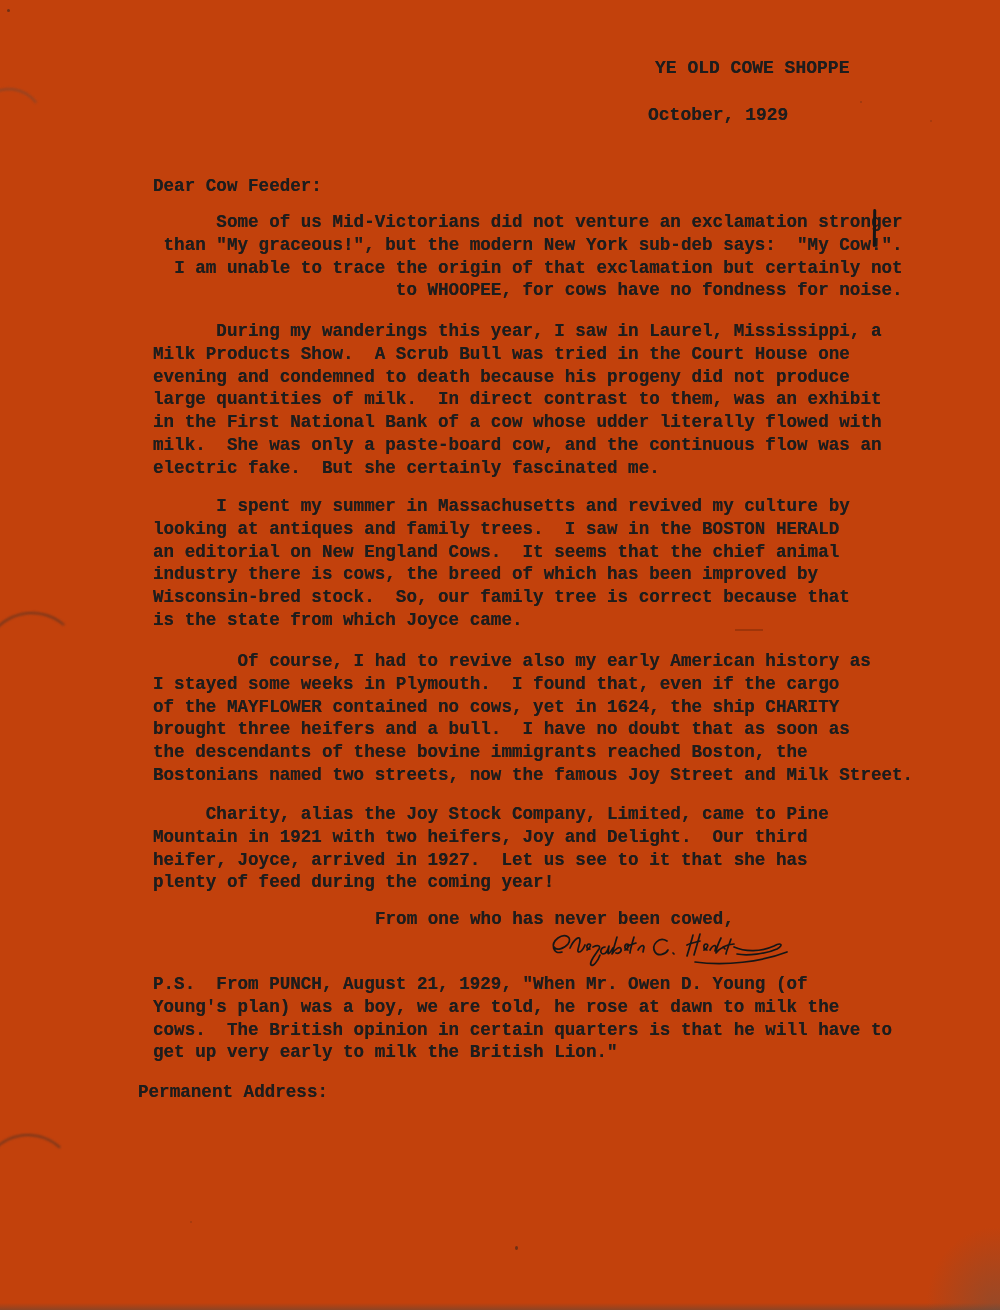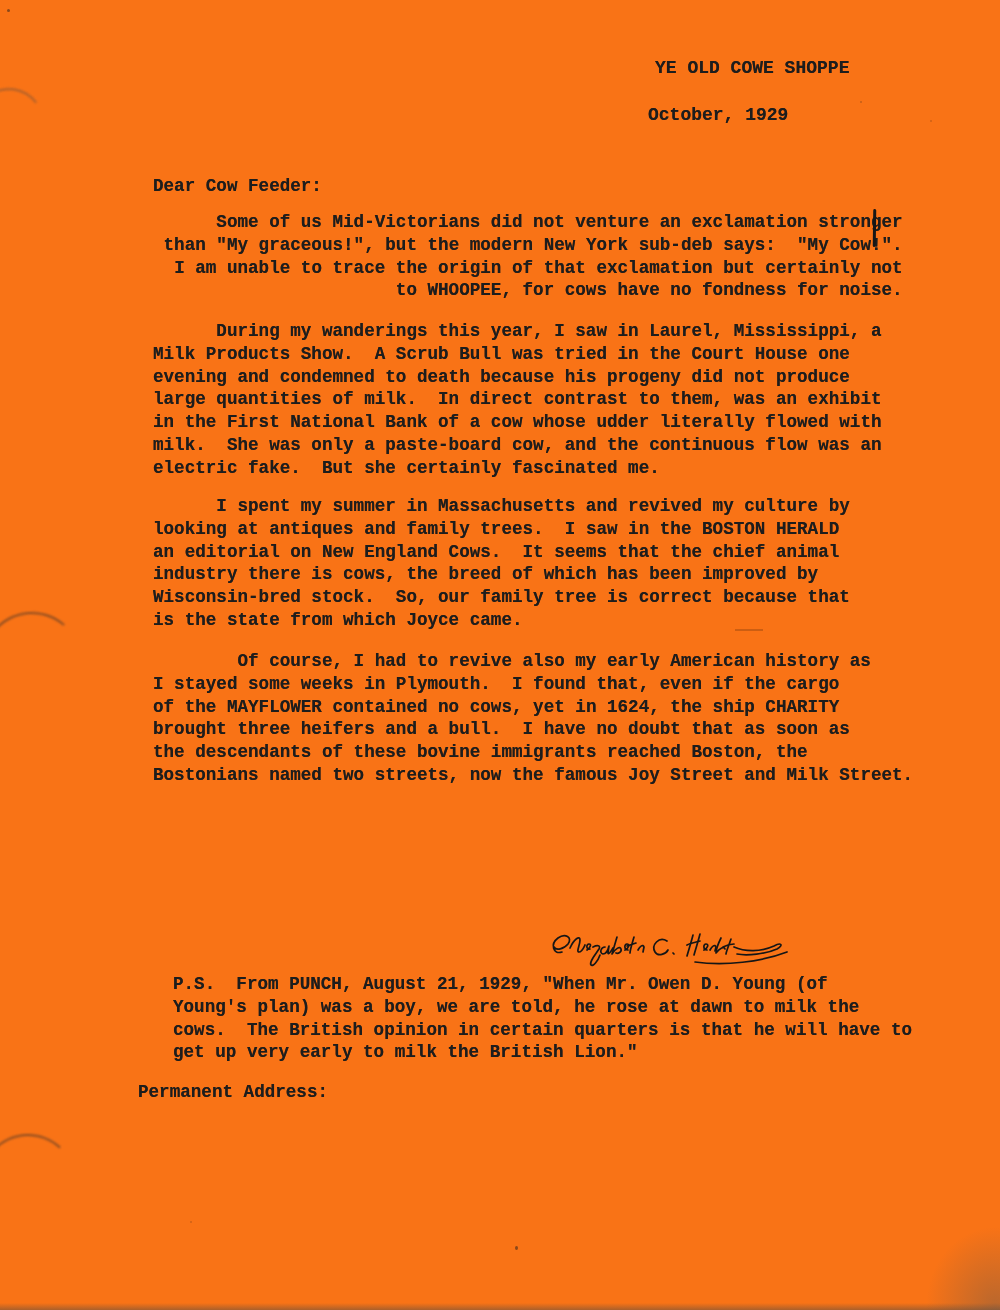--- a/index.html
+++ b/index.html
@@ -1,20 +1,20 @@
 <!DOCTYPE html>
 <html><head>
 <meta charset="utf-8">
 <style>
   html,body{margin:0;padding:0;background:#e9e8e5;}
   .page{
     position:relative;
     width:1000px;height:1310px;
     margin:0 auto;
-    background:#f97316;
+    background:#c2410c;
     overflow:hidden;
     font-family:"Liberation Mono", monospace;
     color:#1d1d1d;
   }
   
   .typed{
     position:absolute;
     font-size:17.6px;
     line-height:22.8px;
     font-weight:700;
@@ -111,21 +111,26 @@
 electric fake.  But she certainly fascinated me.</div>
   <div class="underscore-mark"></div>
 
   <div class="typed para indent8" style="top:650px;">Of course, I had to revive also my early American history as
 I stayed some weeks in Plymouth.  I found that, even if the cargo
 of the MAYFLOWER contained no cows, yet in 1624, the ship CHARITY
 brought three heifers and a bull.  I have no doubt that as soon as
 the descendants of these bovine immigrants reached Boston, the
 Bostonians named two streets, now the famous Joy Street and Milk Street.</div>
 
+  <div class="typed para indent5" style="top:803px;">Charity, alias the Joy Stock Company, Limited, came to Pine
+Mountain in 1921 with two heifers, Joy and Delight.  Our third
+heifer, Joyce, arrived in 1927.  Let us see to it that she has
+plenty of feed during the coming year!</div>
 
+  <div class="typed" style="left:375px;top:908px;">From one who has never been cowed,</div>
 
   <div class="signature" aria-label="Elizabeth C. Hench">
     <svg viewBox="0 0 252 44" xmlns="http://www.w3.org/2000/svg">
 
       <path class="sig-stroke" d="M17,26 C8,29 5,18 13,12 C20,7 28,11 23,18 C19,23 11,25 9,21"></path>
       <path class="sig-stroke" d="M25,22 C29,13 35,9 35,14 C35,19 31,26 34,26 C37,26 39,21 40,19"></path>
       <path class="sig-stroke" d="M42,24 C45,22 47,18 44,18 C41,18 41,24 45,23"></path>
       <path class="sig-stroke" d="M48,21 C52,19 56,19 54,23 C50,29 44,36 46,39 C48,41 53,35 55,29"></path>
       <path class="sig-stroke" d="M60,21 C56,21 54,27 58,28 C61,28 63,24 64,20 L63,27 C63,29 66,26 68,22"></path>
       <path class="sig-stroke" d="M72,11 L67,28 C71,22 75,20 76,23 C77,26 73,28 71,27"></path>
@@ -142,20 +147,20 @@
       <path class="sig-stroke" d="M159,24 C163,22 164,18 161,18 C158,18 158,24 162,24"></path>
       <path class="sig-stroke" d="M165,24 C167,20 170,18 171,21 L170,25"></path>
       <path class="sig-stroke" d="M176,12 C173,18 171,25 171,27 C175,22 179,20 180,23"></path>
       <path class="sig-stroke" d="M186,13 C184,19 181,26 181,28 M178,21 C182,19 186,18 189,18"></path>
 
       <path class="sig-stroke" d="M189,21 C200,26 216,26 229,20 C236,16 239,19 232,23 C221,28 202,30 192,28"></path>
       <path class="sig-stroke" d="M150,36 C180,40 216,36 242,26"></path>
     </svg>
   </div>
 
-  <div class="typed para" style="top:973px;margin-left:20px;">P.S.  From PUNCH, August 21, 1929, "When Mr. Owen D. Young (of
+  <div class="typed para" style="top:973px;">P.S.  From PUNCH, August 21, 1929, "When Mr. Owen D. Young (of
 Young's plan) was a boy, we are told, he rose at dawn to milk the
 cows.  The British opinion in certain quarters is that he will have to
 get up very early to milk the British Lion."</div>
 
   <div class="typed" style="left:138px;top:1081px;">Permanent Address:</div>
 
 </div>
 
 </body></html>

